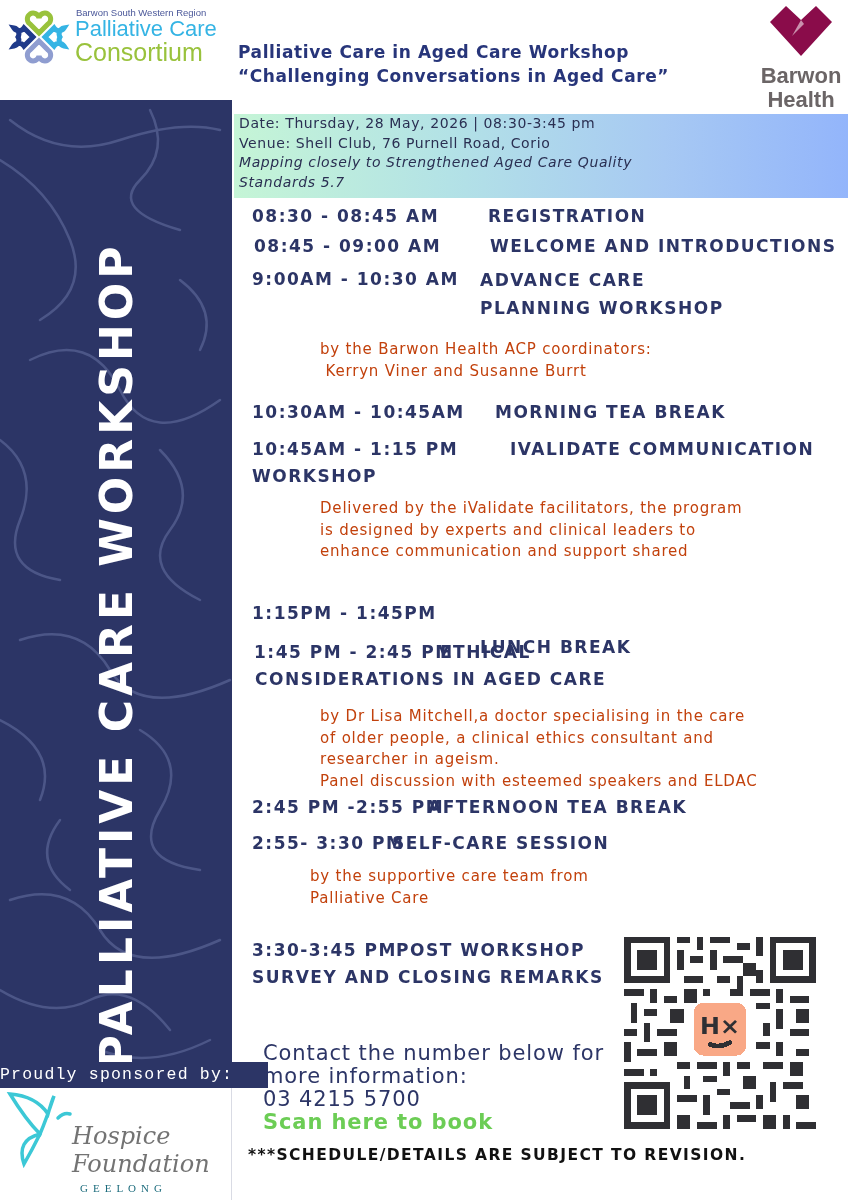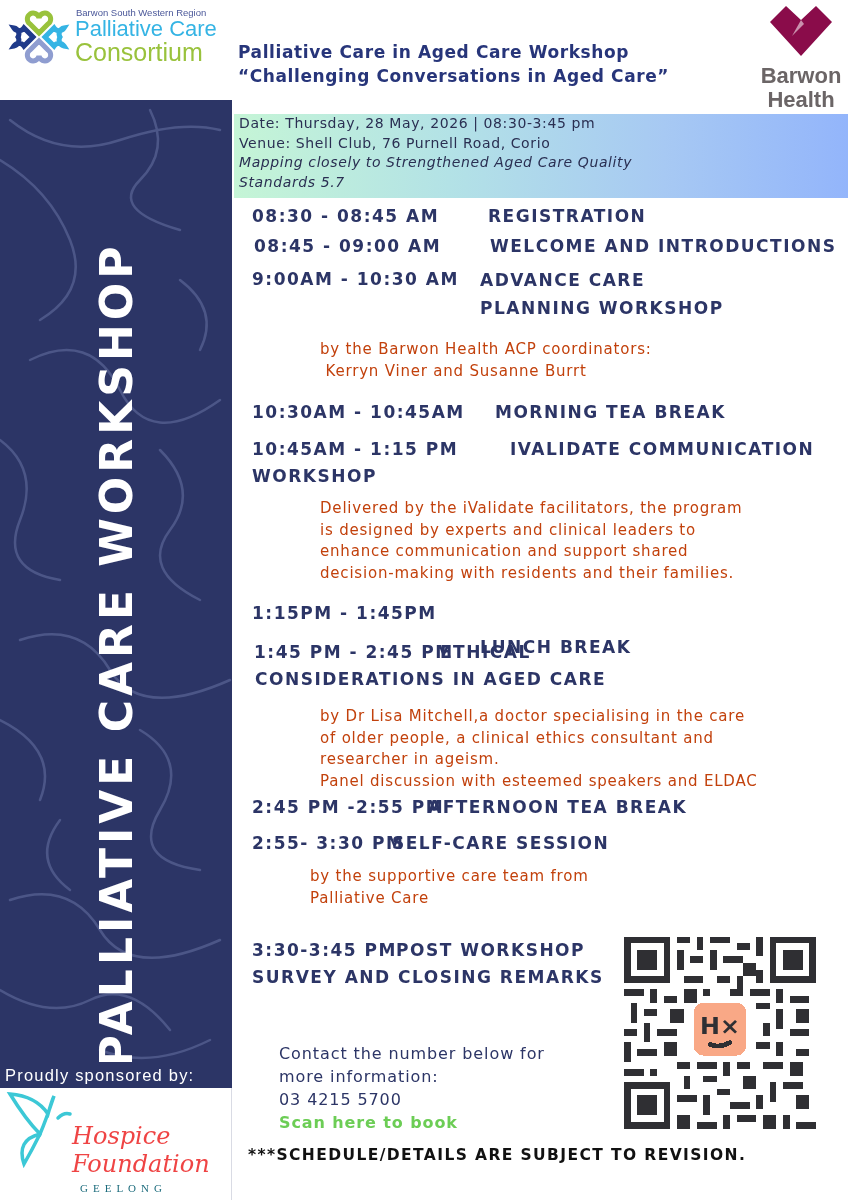--- a/index.html
+++ b/index.html
@@ -13,34 +13,34 @@
   }
   .left-panel svg.pattern { position: absolute; left: 0; top: 0; }
   .vertical-title {
     position: absolute; left: 116px; top: 555px;
     transform: translate(-50%, -50%) rotate(-90deg);
     white-space: nowrap; color: #ffffff;
     font-family: "DejaVu Sans", sans-serif; font-weight: bold;
     font-size: 44px; letter-spacing: 4px;
   }
   .sponsor-label {
-    position: absolute; left: 0; top: 1062px; width: 232px; height: 26px;
+    position: absolute; left: 0; top: 1062px; width: 268px; height: 26px;
     background: #2c3566; color: #ffffff; font-size: 16.5px; letter-spacing: 1.2px;
-    padding-left: 5px; line-height: 26px;
-    font-family: Liberation Sans, sans-serif;
+    line-height: 26px;
+    font-family: Liberation Mono, monospace;
   }
   .sponsor-box {
     position: absolute; left: 0; top: 1088px; width: 232px; height: 112px;
     background: #ffffff; border-right: 1px solid #d9dbe4;
   }
   .hospice-butterfly { position: absolute; left: 6px; top: 2px; }
   .hospice-name {
     position: absolute; left: 72px; top: 34px;
     font-family: "DejaVu Serif", serif; font-style: italic;
-    color: #ef4444; font-size: 24px; line-height: 28px;
+    color: #737373; font-size: 24px; line-height: 28px;
   }
   .hospice-sub {
     position: absolute; left: 80px; top: 94px;
     font-family: Liberation Serif, serif; color: #1b6b7c;
     font-size: 11px; letter-spacing: 5px;
   }
 
   
   .consortium-logo { position: absolute; left: 0; top: 0; width: 232px; height: 70px; }
   .consortium-mark { position: absolute; left: 8px; top: 8px; }
@@ -75,21 +75,21 @@
     background: linear-gradient(90deg, #c5f5d6 0%, #b3e2e6 35%, #a7c9f3 70%, #93b5fb 100%);
     padding: 0 0 0 5px; font-size: 14px; line-height: 19.5px; color: #2a2f52;
     letter-spacing: 0.6px;
   }
   .info-box .italic { font-style: italic; }
 
   
   .h { position: absolute; font-weight: bold; color: #2c3566; font-size: 17px; letter-spacing: 1.5px; white-space: nowrap; }
   .d { position: absolute; color: #c2410c; font-size: 15px; line-height: 21.5px; letter-spacing: 0.8px; white-space: nowrap; }
 
-  .contact { position: absolute; left: 279px; top: 1042px; font-size: 16px; line-height: 23px; letter-spacing: 0.9px; color: #2c3566; }
+  .contact { position: absolute; left: 263px; top: 1042px; font-size: 21px; line-height: 23px; letter-spacing: 0.9px; color: #2c3566; }
   .contact .book { color: #6ccd55; font-weight: bold; }
   .disclaimer { position: absolute; left: 248px; top: 1146px; font-weight: bold; font-size: 15.5px; color: #111; letter-spacing: 1.4px; }
 
   .qr { position: absolute; left: 624px; top: 935px; width: 192px; height: 195px; }
 </style>
 </head>
 <body>
 
 <div class="consortium-logo">
   <svg class="consortium-mark" width="62" height="58" viewBox="0 0 62 58">
@@ -185,21 +185,20 @@
   <div class="h" style="left:252px; top:402px;">10:30AM - 10:45AM</div>
   <div class="h" style="left:495px; top:402px;">MORNING TEA BREAK</div>
 
   <div class="h" style="left:252px; top:439px;">10:45AM - 1:15 PM</div>
   <div class="h" style="left:486px; top:439px;margin-left:24px;">IVALIDATE COMMUNICATION</div>
   <div class="h" style="left:252px; top:466px;">WORKSHOP</div>
   <div class="d" style="left:320px; top:498px;">
     <div>Delivered by the iValidate facilitators, the program</div>
     <div>is designed by experts and clinical leaders to</div>
     <div>enhance communication and support shared</div>
-    <div>decision-making with residents and their families.</div>
   </div>
 
   <div class="h" style="left:252px; top:603px;">1:15PM - 1:45PM</div>
   <div class="h" style="left:480px; top:605px;margin-top:32px;">LUNCH BREAK</div>
 
   <div class="h" style="left:254px; top:642px;">1:45 PM - 2:45 PM</div>
   <div class="h" style="left:440px; top:642px;">ETHICAL</div>
   <div class="h" style="left:255px; top:669px;">CONSIDERATIONS IN AGED CARE</div>
   <div class="d" style="left:320px; top:706px;">
     <div>by Dr Lisa Mitchell,a doctor specialising in the care</div>

